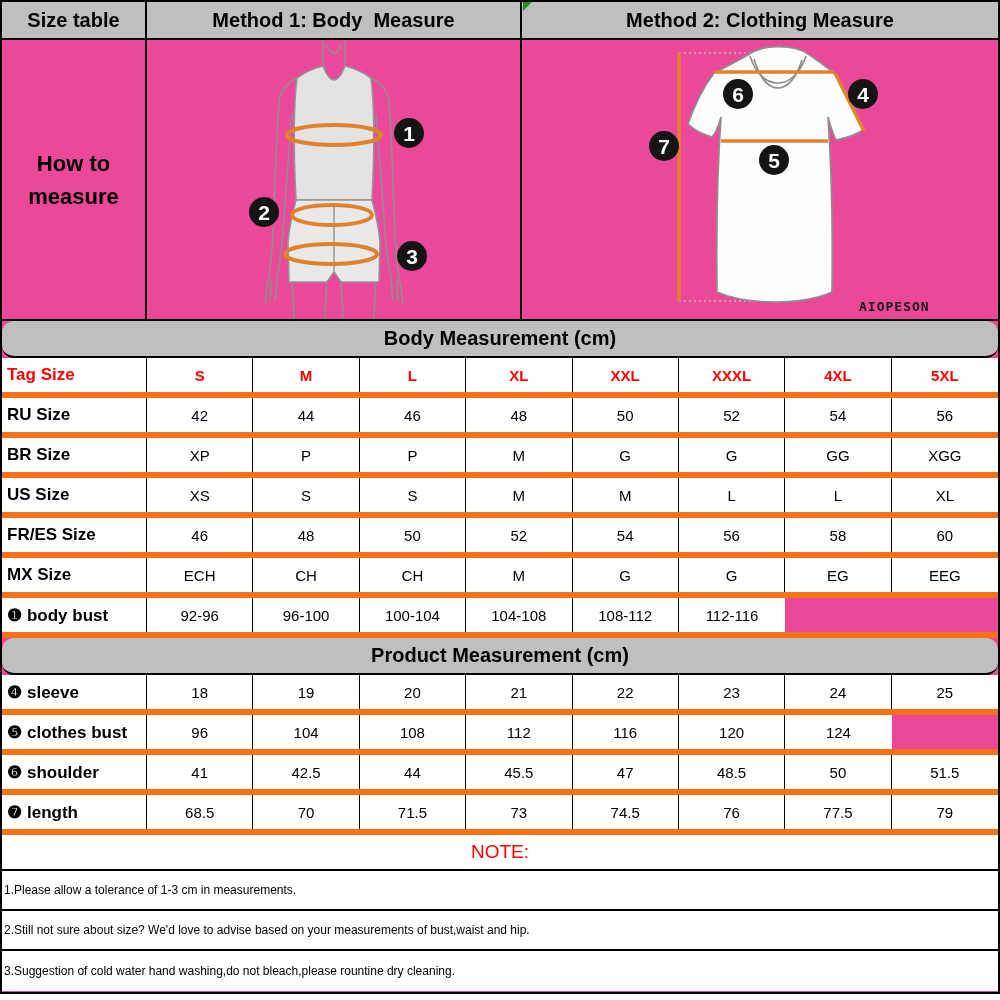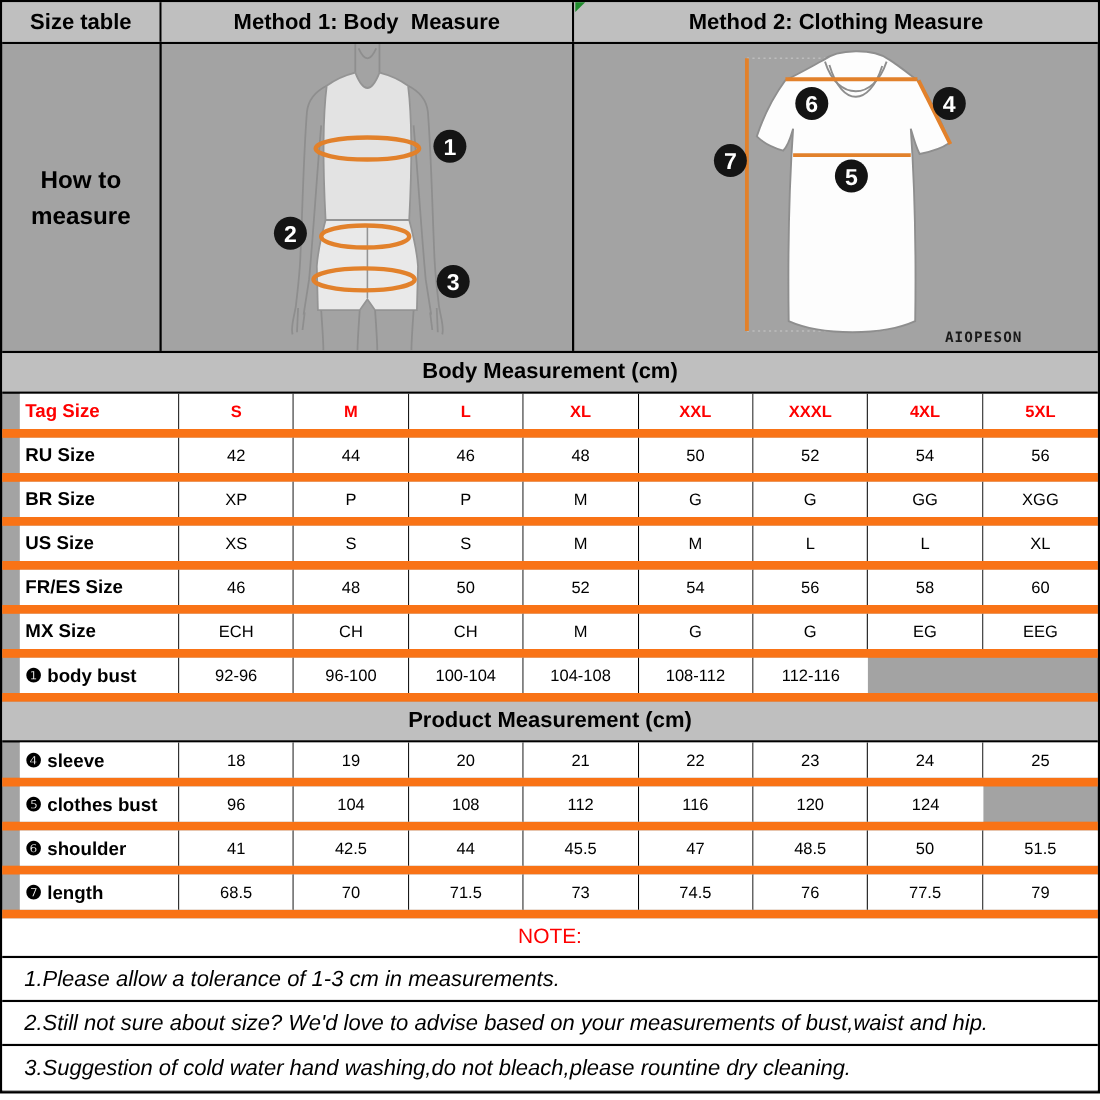--- a/index.html
+++ b/index.html
@@ -1,45 +1,45 @@
 <!DOCTYPE html>
 <html><head>
 <meta charset="utf-8">
 <style>
   html,body{margin:0;padding:0;background:#fff;}
   body{width:1000px;height:1000px;position:relative;font-family:"Liberation Sans",sans-serif;color:#000;}
-  .sheet{position:absolute;top:0;left:0;width:1000px;height:994px;border:2px solid #000;box-sizing:border-box;background:#a3a3a3;}
+  .sheet{position:absolute;top:0;left:0;width:1000px;height:994px;border:2px solid #000;box-sizing:border-box;background:#ec4899;}
 
   
   .top-row{display:grid;grid-template-columns:145px 375px 1fr;height:38px;border-bottom:2px solid #000;box-sizing:border-box;}
   .hcell{background:#bfbfbf;border-right:2px solid #000;font-weight:bold;font-size:20px;display:flex;align-items:center;justify-content:center;box-sizing:border-box;position:relative;}
   .hcell.last{border-right:none;}
   .pre{white-space:pre;}
   .green-tri{position:absolute;top:0;left:1px;width:0;height:0;border-top:9px solid #1f8b2c;border-right:9px solid transparent;}
 
   
   .illus-row{display:grid;grid-template-columns:145px 375px 1fr;height:281px;border-bottom:2px solid #000;box-sizing:border-box;}
   .howto{border-right:2px solid #000;display:flex;flex-direction:column;align-items:center;justify-content:center;font-weight:bold;font-size:22px;line-height:33px;box-sizing:border-box;}
   .illus{border-right:2px solid #000;box-sizing:border-box;overflow:hidden;}
   .illus.last{border-right:none;}
   .illus svg{display:block;}
 
   
-  .section-bar{height:37px;background:#bfbfbf;border-bottom:2px solid #000;box-sizing:border-box;display:flex;align-items:center;justify-content:center;font-weight:bold;font-size:20px;}
-
-  
-  .trow{display:grid;grid-template-columns:145px repeat(8,1fr);height:40px;border-bottom:8px solid #f97316;box-sizing:border-box;padding-left:16px;}
+  .section-bar{height:37px;background:#bfbfbf;border-bottom:2px solid #000;box-sizing:border-box;display:flex;align-items:center;justify-content:center;font-weight:bold;font-size:20px;border-radius:12px;}
+
+  
+  .trow{display:grid;grid-template-columns:145px repeat(8,1fr);height:40px;border-bottom:6px solid #f97316;box-sizing:border-box;}
   .cell{border-right:1px solid #000;display:flex;align-items:center;justify-content:center;font-size:15px;box-sizing:border-box;background:#fff;}
   .cell:last-child{border-right:none;}
   .cell.lab{justify-content:flex-start;padding-left:5px;font-weight:bold;font-size:17px;}
   .red-row .cell{color:#fe0000;font-weight:bold;}
 
   
   .note-bar{height:36px;display:flex;align-items:center;justify-content:center;color:#fe0000;font-size:19px;border-bottom:2px solid #000;box-sizing:border-box;background:#fff;}
-  .note-row{height:40px;display:flex;align-items:center;padding-left:20px;font-size:20px;border-bottom:2px solid #000;box-sizing:border-box;background:#fff;font-style:italic;}
+  .note-row{height:40px;display:flex;align-items:center;padding-left:2px;font-size:12px;border-bottom:2px solid #000;box-sizing:border-box;background:#fff;}
   .note-row:last-child{border-bottom:none;}
 </style>
 </head>
 <body>
 
 <div class="sheet">
 
   <div class="top-row">
     <div class="hcell">Size table</div>
     <div class="hcell pre">Method 1: Body  Measure</div>

